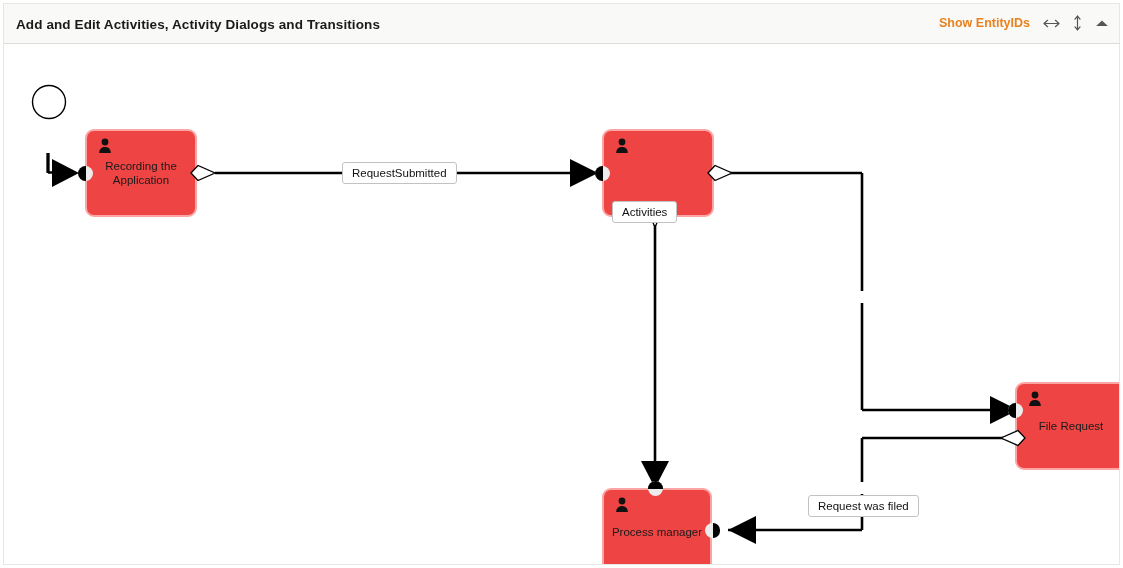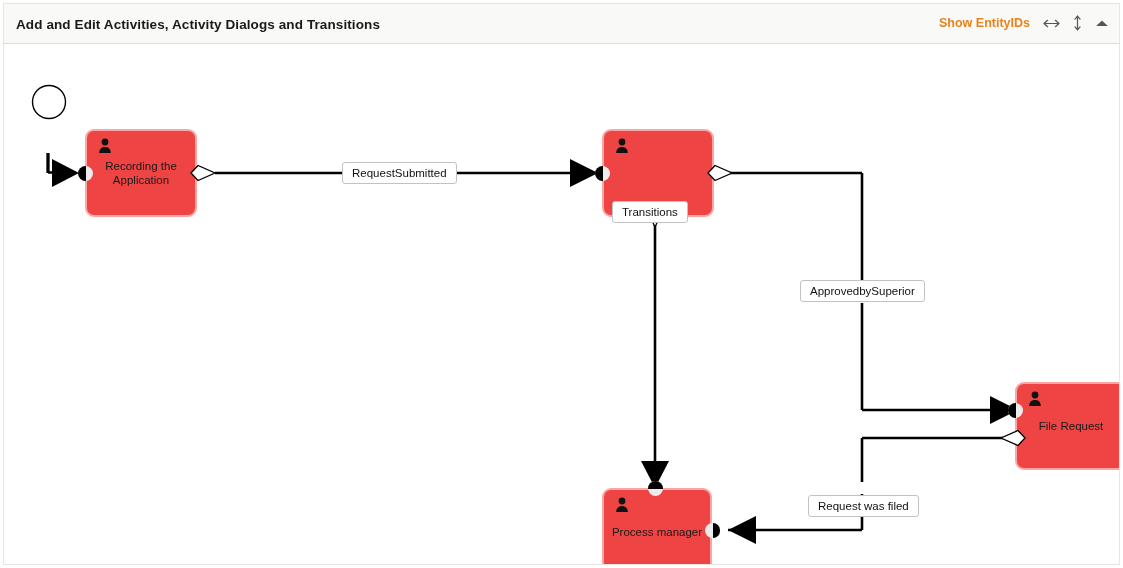--- a/index.html
+++ b/index.html
@@ -284,18 +284,17 @@
           <circle cx="7" cy="4" r="3.4" fill="#111"></circle>
           <path d="M1.2 15 C1.2 10.6 4 9 7 9 C10 9 12.8 10.6 12.8 15 Z" fill="#111"></path>
         </svg>
       </span>
       <div class="node-label">Process manager</div>
     </div>
     <div class="port-in from-top" style="left:644px;top:437px;"></div>
     <div class="port-in from-right" style="left:701px;top:479px;"></div>
 
     <div class="edge-label" style="left:338px;top:118px;">RequestSubmitted</div>
-    <div class="edge-label" style="left:796px;top:236px;">ApprovedbySuperior</div>
-    <div class="edge-label" style="left:608px;top:157px;">Transitions</div>
+    <div class="edge-label" style="left:608px;top:157px;">Activities</div>
     <div class="edge-label" style="left:804px;top:427px;margin-top:24px;">Request was filed</div>
 
   </div>
 </div>
 
 </body></html>

